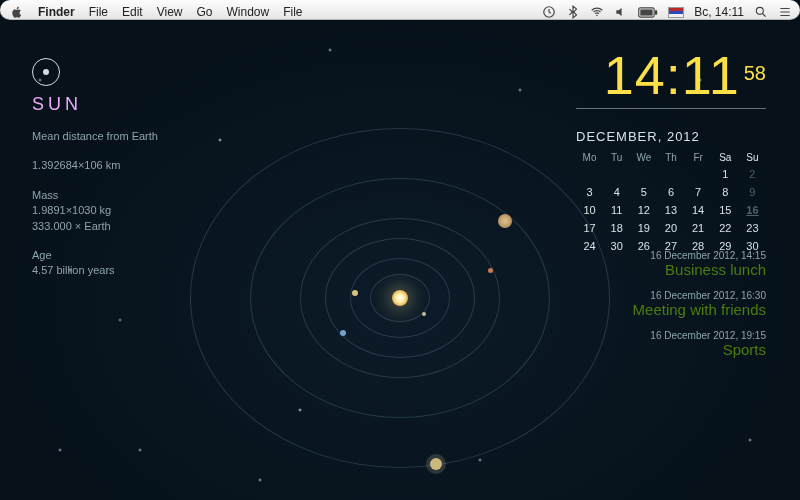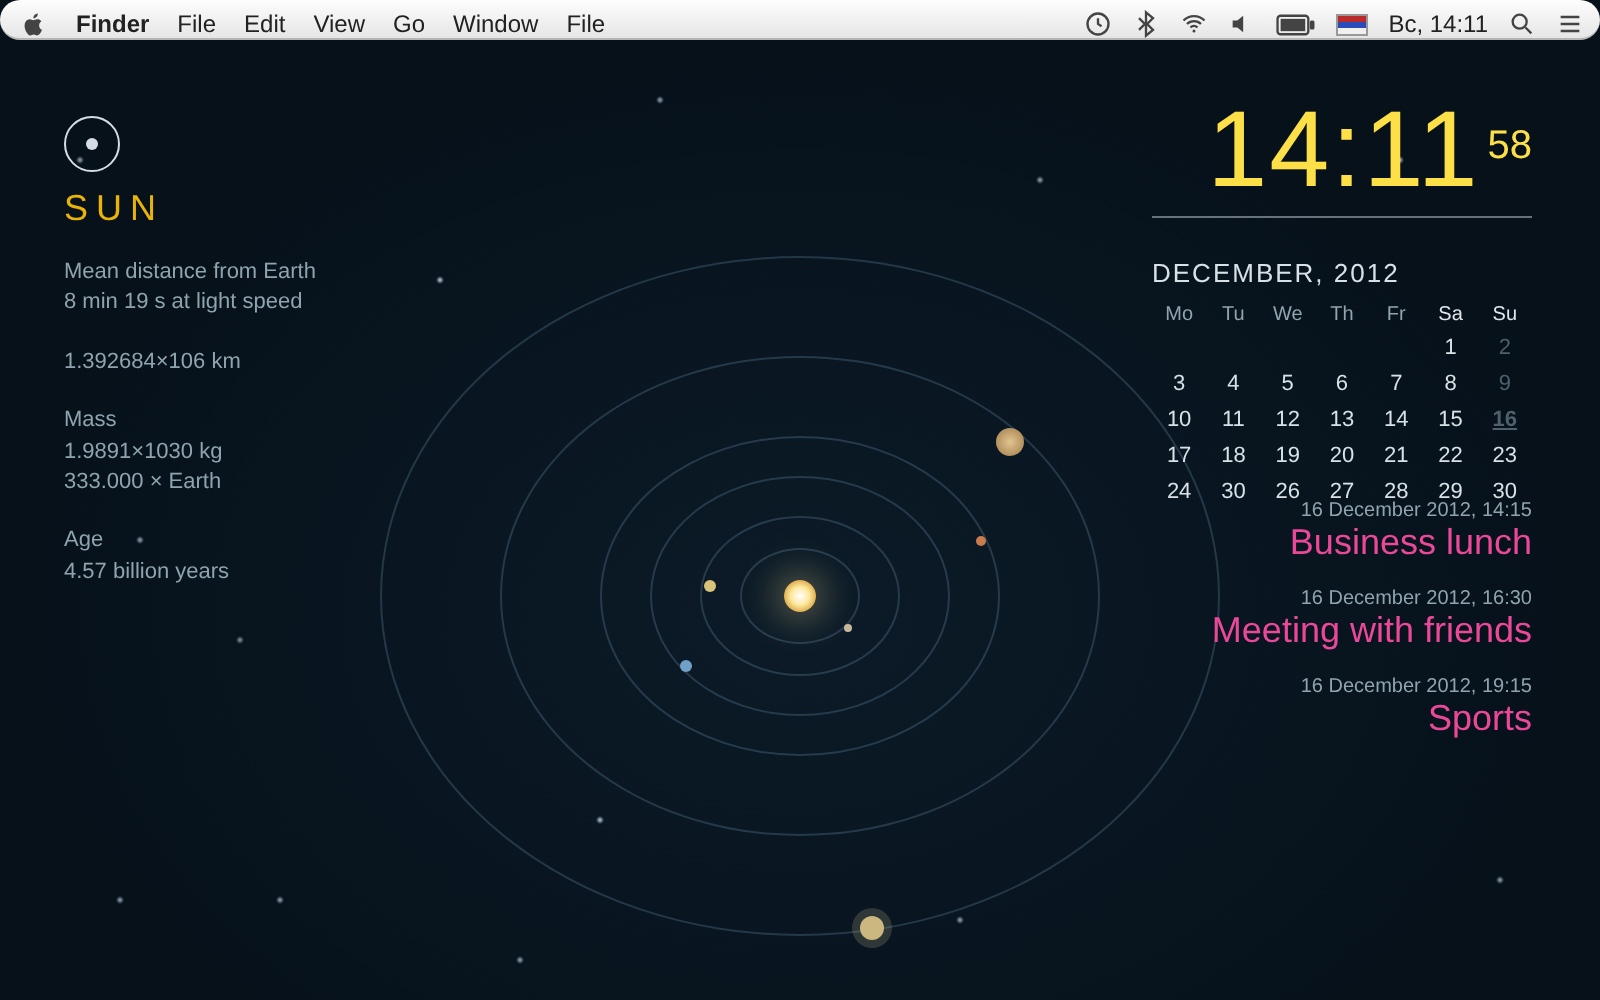--- a/index.html
+++ b/index.html
@@ -39,21 +39,21 @@
   .orbits { position:absolute; left:50%; top:58%; transform:translate(-50%,-50%); width:520px; height:520px; pointer-events:none; }
   .orbit { position:absolute; border:1px solid rgba(120,160,190,.25); border-radius:50%; left:50%; top:50%; transform:translate(-50%,-50%); }
   .sun-dot { position:absolute; left:50%; top:50%; width:16px; height:16px; margin:-8px 0 0 -8px;
     background:radial-gradient(circle,#fff 0%,#ffe9a0 40%,#e0b050 70%,transparent 100%); border-radius:50%; box-shadow:0 0 18px 4px rgba(255,230,150,.35); }
   .planet { position:absolute; border-radius:50%; }
 
   
   .sun-panel { position:absolute; left:32px; top:58px; width:230px; font-weight:300; }
   .sun-icon { width:28px; height:28px; border:1.5px solid #d5dde2; border-radius:50%; display:flex; align-items:center; justify-content:center; margin-bottom:8px; }
   .sun-icon::after { content:""; width:6px; height:6px; background:#d5dde2; border-radius:50%; }
-  .sun-title { font-size:18px; letter-spacing:4px; color:#eab308; font-weight:400; margin-bottom:14px; }
+  .sun-title { font-size:18px; letter-spacing:4px; color:#f0abfc; font-weight:400; margin-bottom:14px; }
   .fact { margin-bottom:14px; font-size:11px; line-height:1.4; color:#8fa4ae; }
   .fact .label { display:block; }
   .fact .value { display:block; }
 
   
   .clock { position:absolute; right:34px; top:44px; color:#fde047; font-weight:300; }
   .clock .hm { font-size:54px; letter-spacing:1px; }
   .clock .sec { font-size:20px; vertical-align:14px; margin-left:4px; }
 
   
@@ -63,21 +63,21 @@
   .cal th { font-weight:400; color:#8fa4ae; padding:2px 0; font-size:10px; }
   .cal th.we { color:#e0e6ea; }
   .cal td { text-align:center; padding:3px 0; color:#d8e1e6; font-size:11px; }
   .cal td.dim { color:#4e606b; }
   .cal td.today { font-weight:700; text-decoration:underline; }
 
   
   .events { position:absolute; right:34px; top:250px; text-align:right; font-size:11px; }
   .event { margin-bottom:12px; }
   .event .when { color:#8fa4ae; font-size:10px; display:block; }
-  .event .what { color:#ec4899; font-size:18px; display:block; }
+  .event .what { color:#4d7c0f; font-size:15px; display:block; }
 </style>
 </head>
 <body>
 
 <div class="menubar">
   <div class="left">
     <span>
       <svg class="mb-icon" viewBox="0 0 24 24">
           <path d="M16.4 13.2c0-2.4 2-3.5 2-3.5-1.1-1.6-2.8-1.8-3.4-1.8-1.4-.1-2.8.8-3.5.8s-1.8-.8-3-.8c-1.5 0-3 .9-3.8 2.3-1.6 2.8-.4 7 1.2 9.3.8 1.1 1.7 2.4 2.9 2.3 1.2 0 1.6-.8 3-.8s1.8.8 3 .8 2-1.1 2.8-2.2c.9-1.3 1.2-2.5 1.3-2.6-2.5-1-2.5-3.8-2.5-3.8zM14.3 5.8c.6-.8 1.1-1.8.9-2.9-1 0-2.1.7-2.8 1.4-.6.7-1.1 1.8-.9 2.8 1 .1 2.1-.5 2.8-1.3z"></path>
         </svg>
@@ -152,21 +152,20 @@
     <div class="planet" style="left:calc(50% + 98px);top:calc(50% - 84px);width:14px;height:14px;background:radial-gradient(#e0c490,#a07b4a)"></div>
     <div class="planet" style="left:calc(50% + 30px);top:calc(50% + 160px);width:12px;height:12px;background:#cbb87e;box-shadow:0 0 0 4px rgba(200,190,150,.2)"></div>
   </div>
 </div>
 
 <div class="sun-panel">
   <div class="sun-icon"></div>
   <div class="sun-title">SUN</div>
   <div class="fact">
     <span class="label">Mean distance from Earth</span>
-    <span class="value">8 min 19 s at light speed</span>
   </div>
   <div class="fact">
     <span class="value">1.392684×106 km</span>
   </div>
   <div class="fact">
     <span class="label">Mass</span>
     <span class="value" style="white-space:pre-line">1.9891×1030 kg
 333.000 × Earth</span>
   </div>
   <div class="fact">

